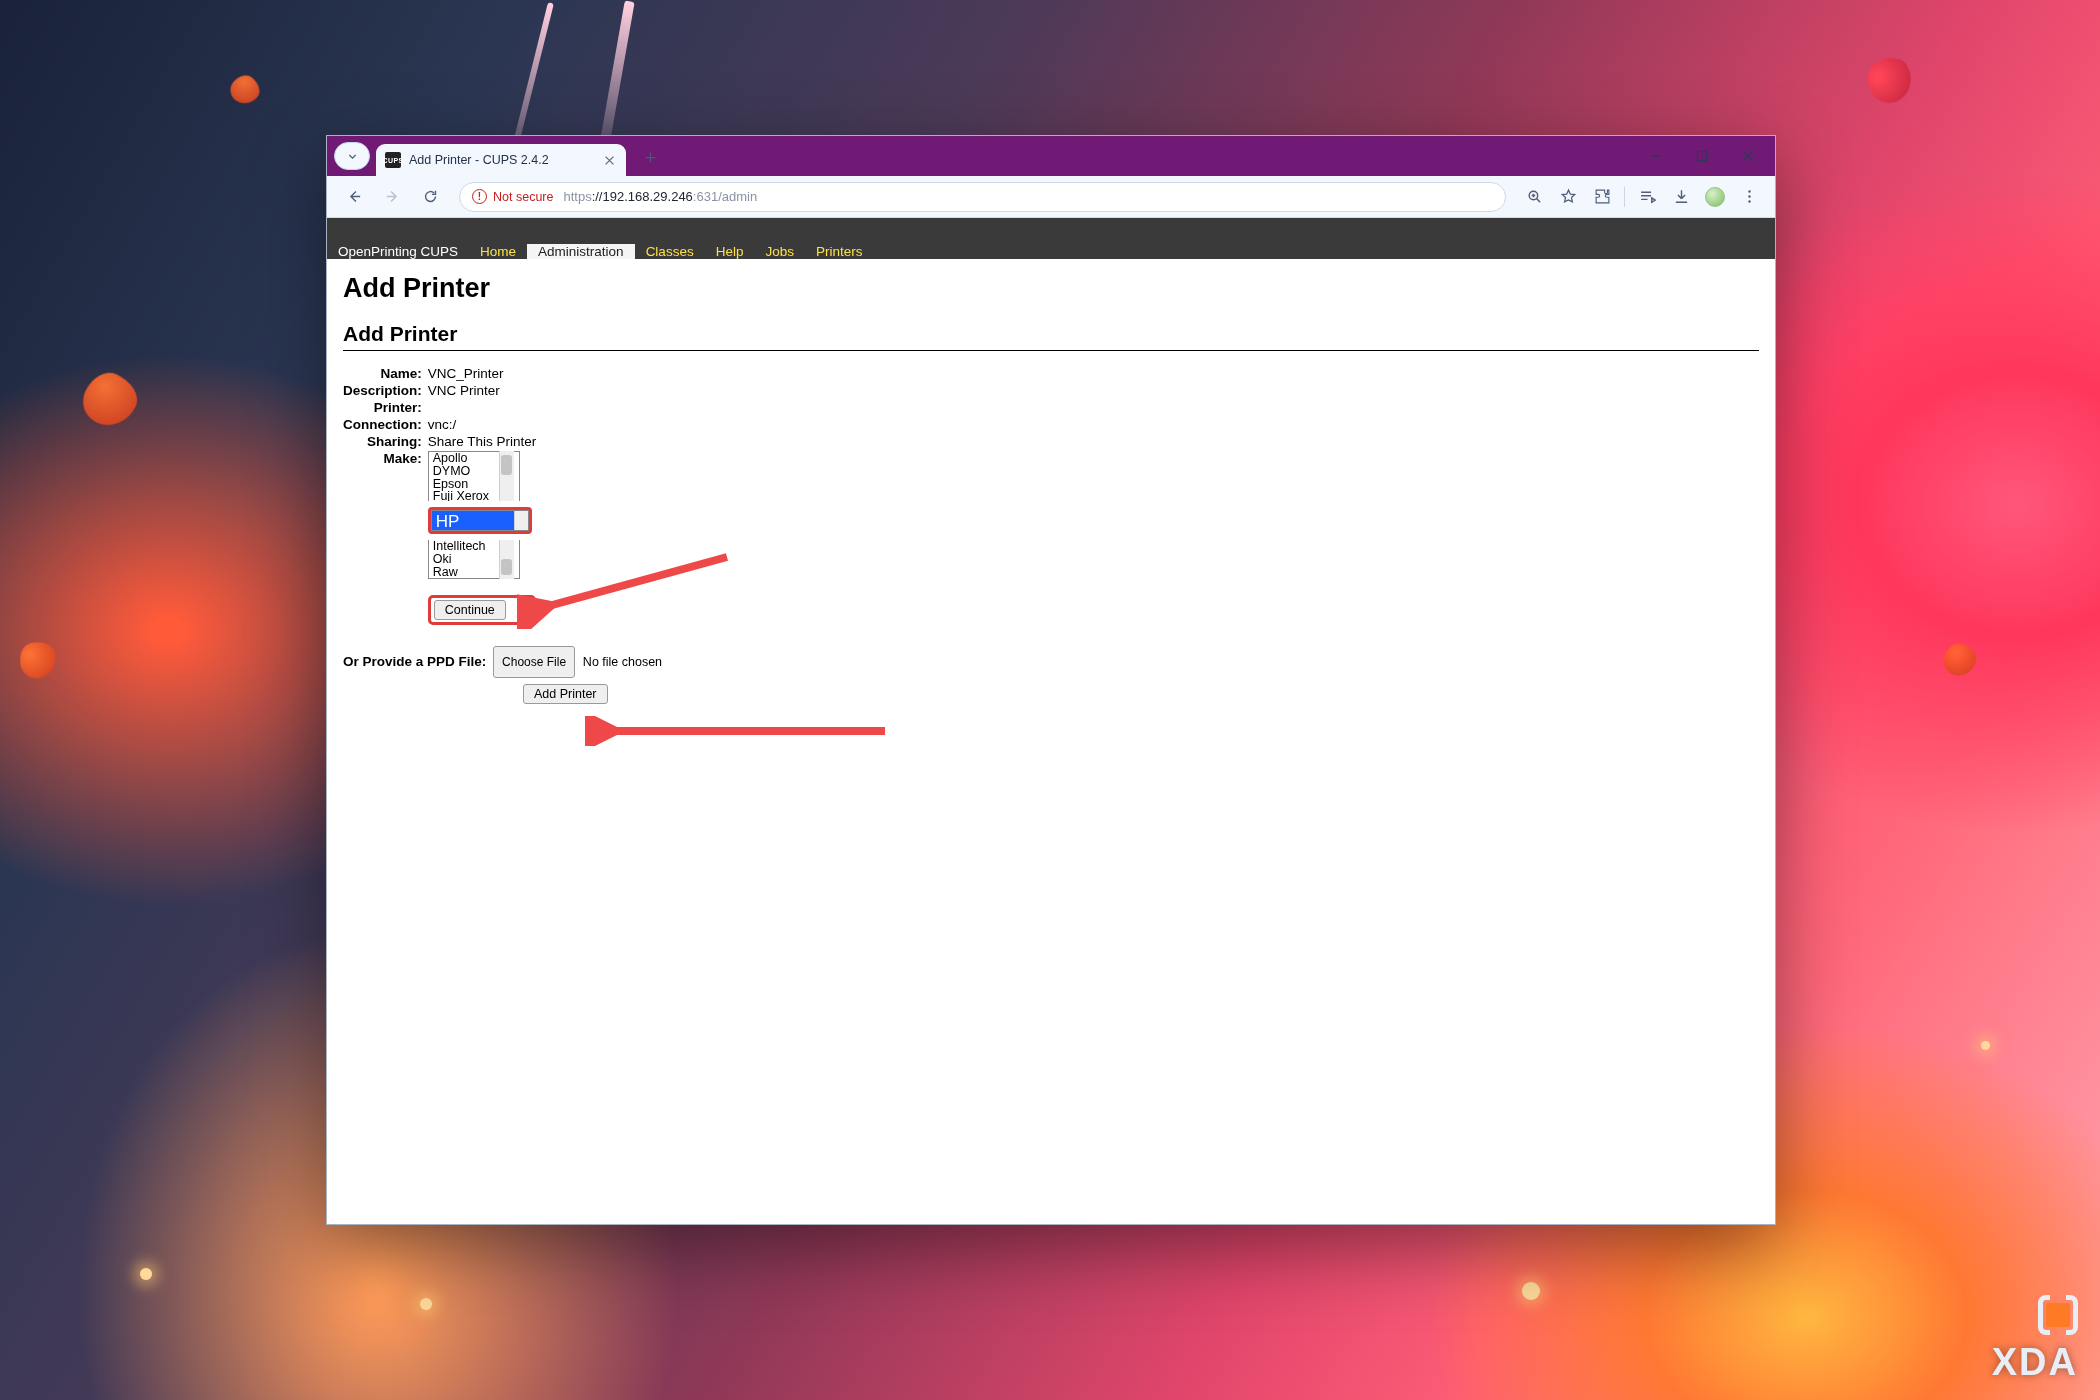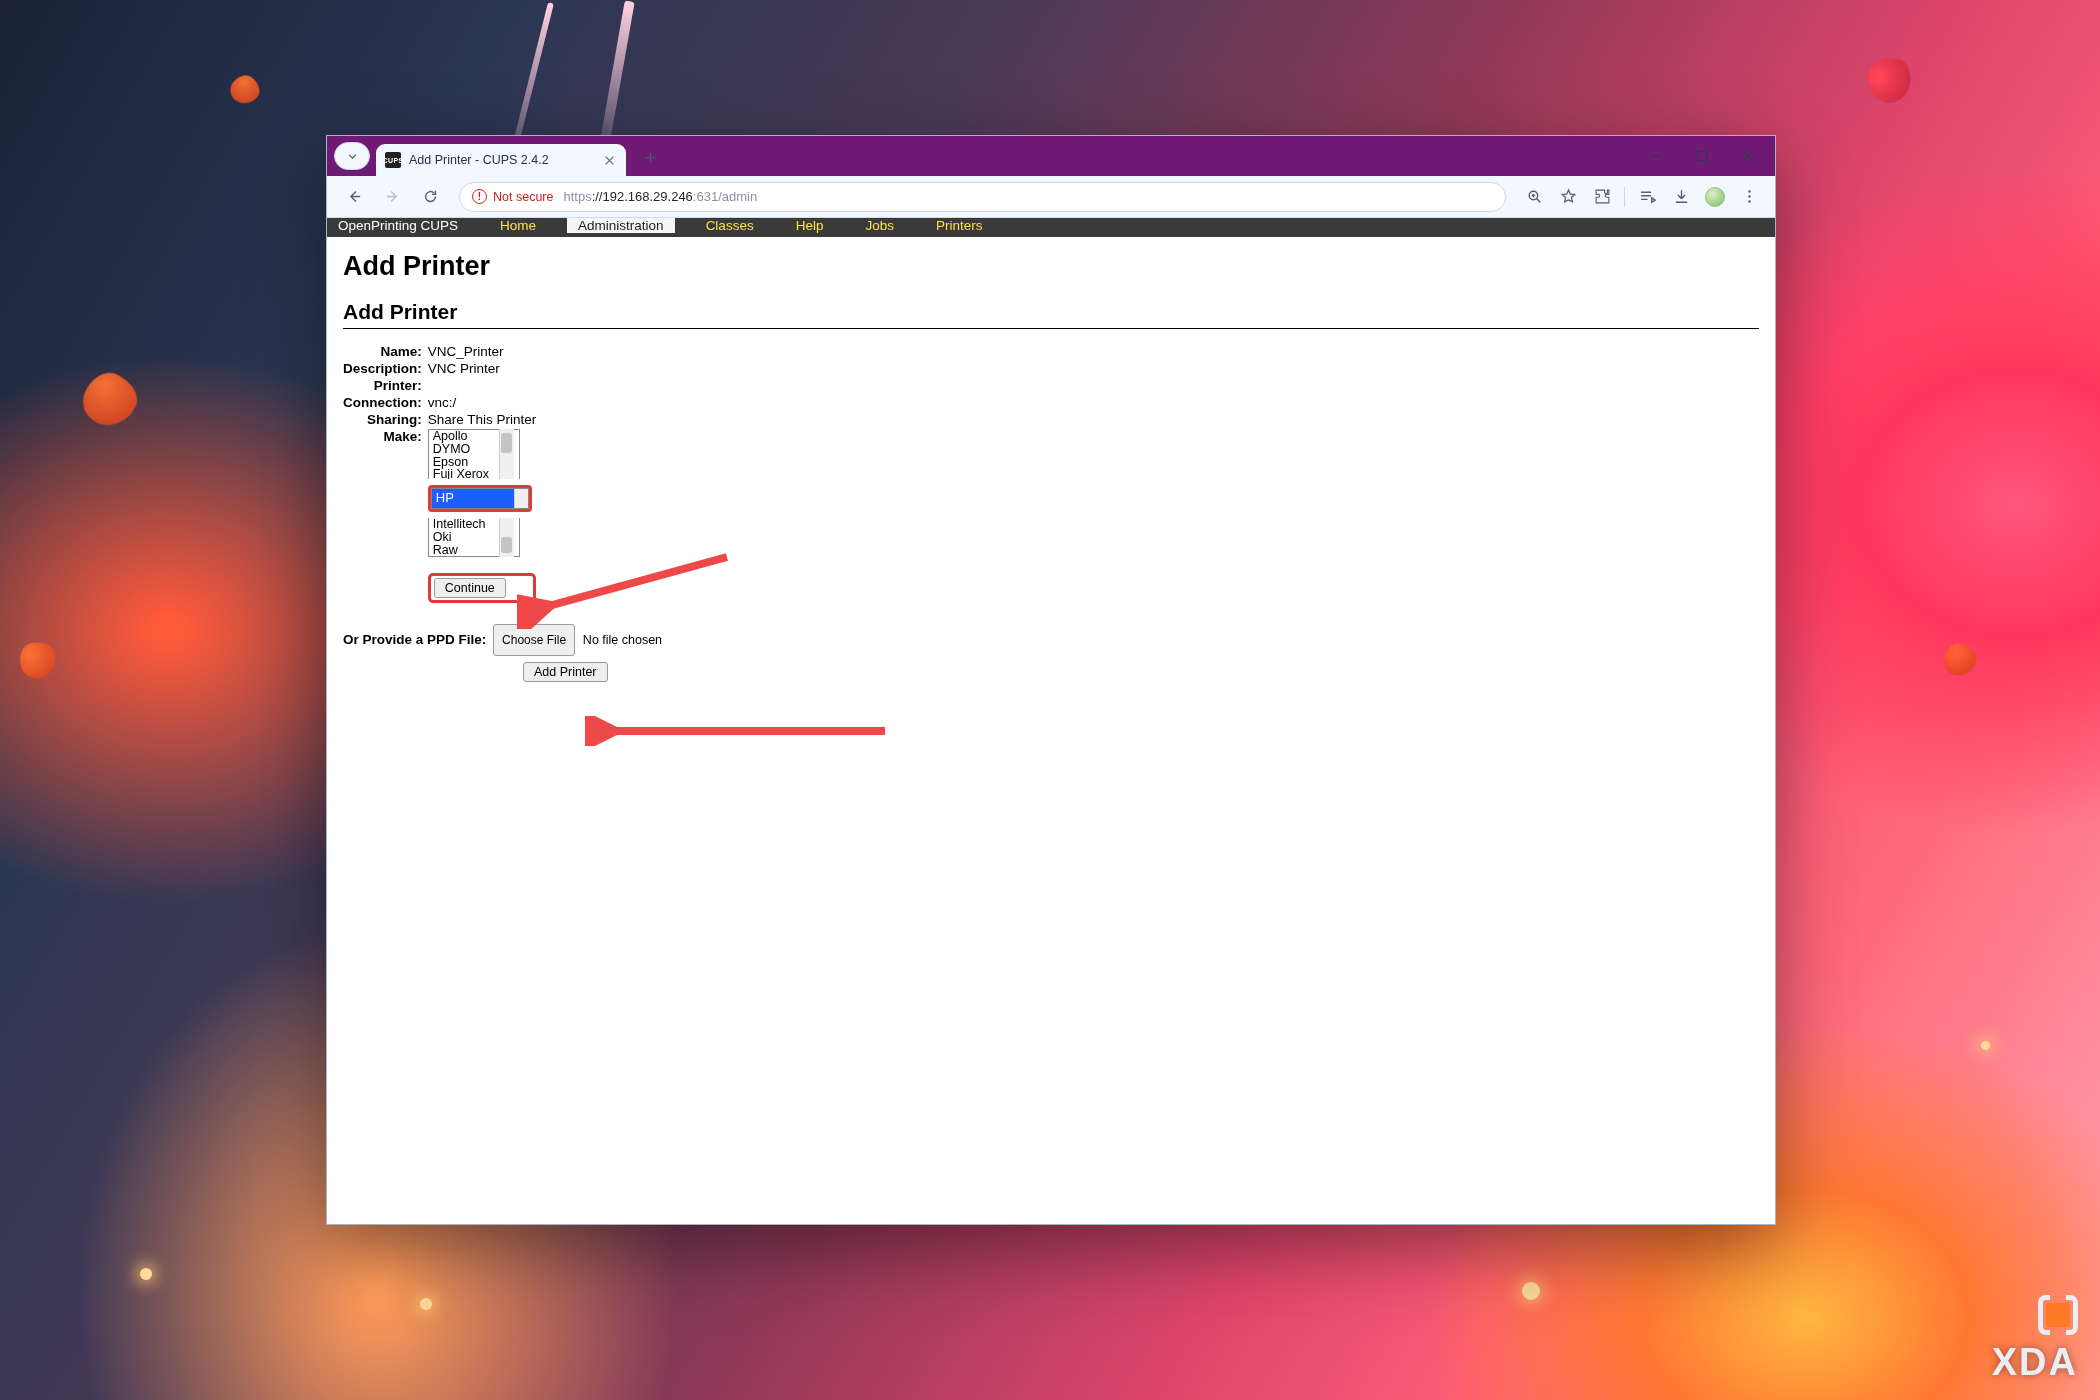--- a/index.html
+++ b/index.html
@@ -55,39 +55,39 @@
   .sec-badge .sec-icon { width:15px; height:15px; border-radius:50%; border:1.6px solid #c5221f; display:flex; align-items:center; justify-content:center; font-size:10px; font-weight:700; line-height:1; }
   .url-https { color:#8a93a4; }
   .url-host { color:#202632; }
   .url-path { color:#8a93a4; }
   .ab-right { display:flex; align-items:center; gap:2px; }
   .ab-icon { width:32px; height:30px; display:flex; align-items:center; justify-content:center; color:#4f5f78; }
   .ab-sep { width:1px; height:20px; background:#cfd6e2; margin:0 4px; }
   .ext-avatar { width:20px; height:20px; border-radius:50%; background:radial-gradient(circle at 35% 32%, #d8f0c8, #7bbf5e); border:1px solid #9bbf8e; }
 
   .page { flex:1; display:flex; flex-direction:column; background:#fff; min-height:0; }
-  .cups-nav { background:#3a3a3a; color:#fff; display:flex; align-items:flex-start; font-size:13.5px; height:19px;gap:20px; }
+  .cups-nav { background:#3a3a3a; color:#fff; display:flex; align-items:flex-end; font-size:13.5px; height:41px; }
   .cups-nav a { display:flex; align-items:center; padding:0 11px; text-decoration:none; color:#fde047; cursor:pointer; }
   .cups-nav a.active { background:#f5f5f5; color:#222; }
   .cups-nav .brand { padding:0 11px; display:flex; align-items:center; }
 
   .cups-content { flex:1; padding:14px 16px 0 16px; color:#000; min-height:0; overflow:hidden; }
   h1.cups-h1 { font-size:27px; font-weight:700; margin-bottom:18px; }
   h2.cups-h2 { font-size:21px; font-weight:700; border-bottom:1px solid #000; padding-bottom:4px; margin-bottom:14px; }
 
   table.form-tbl { border-collapse:collapse; font-size:13.5px; }
   table.form-tbl th { text-align:right; font-weight:700; padding:1px 4px 1px 0; vertical-align:top; white-space:nowrap; }
   table.form-tbl td { text-align:left; padding:1px 0 1px 2px; vertical-align:top; }
 
   .make-wrap { display:flex; flex-direction:column; gap:6px; }
   .make-list { border:1px solid #888; background:#fff; font-size:13px; width:92px; }
   .make-list.top { height:50px; overflow:hidden; border-bottom:none; }
   .make-list.sel { border:3px solid #e03b3b; border-radius:4px; padding:0; height:27px; width:104px; display:flex; }
   .make-list.sel .inner { flex:1; background:#fff; border:1px solid #888; display:flex; align-items:stretch; }
-  .make-list.sel .hp-txt { background:#1a60ff; color:#fff; padding:1px 4px 1px 4px; flex:1; font-size:13px; }
+  .make-list.sel .hp-txt { background:#1a60ff; color:#fff; padding:1px 4px 1px 4px; flex:1; font-size:17px; }
   .make-list.bot { height:39px; overflow:hidden; border-top:none; }
   .make-list .opt { padding:0 4px; line-height:12.8px; font-size:12.5px; white-space:nowrap; }
   .make-scroll { display:inline-block; width:86px; position:relative; }
   .make-scroll .track { position:absolute; right:0; top:0; bottom:0; width:15px; background:#efefef; border-left:1px solid #cfcfcf; }
   .make-scroll .thumb { position:absolute; right:2px; width:11px; background:#c4c4c4; border-radius:3px; }
 
   .btn { font-size:12.5px; background:#efefef; border:1px solid #9a9a9a; border-radius:3px; padding:2px 10px; cursor:pointer; color:#000; }
   .btn-frame { border:3px solid #e03b3b; border-radius:5px; padding:2px 3px; display:inline-block; }
 
   .ppd-row { margin-top:20px; font-size:13.5px; }

